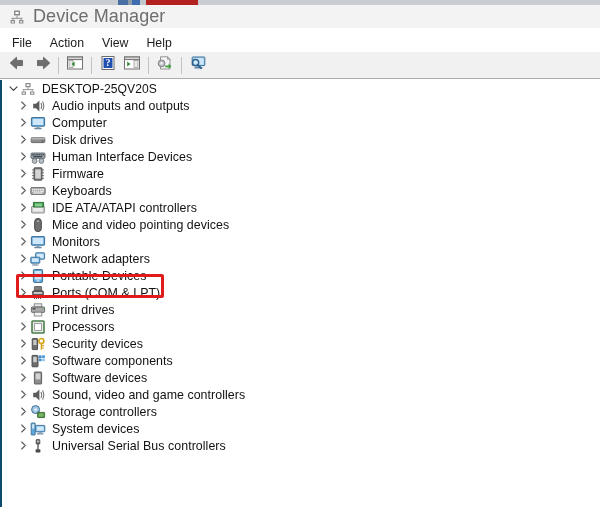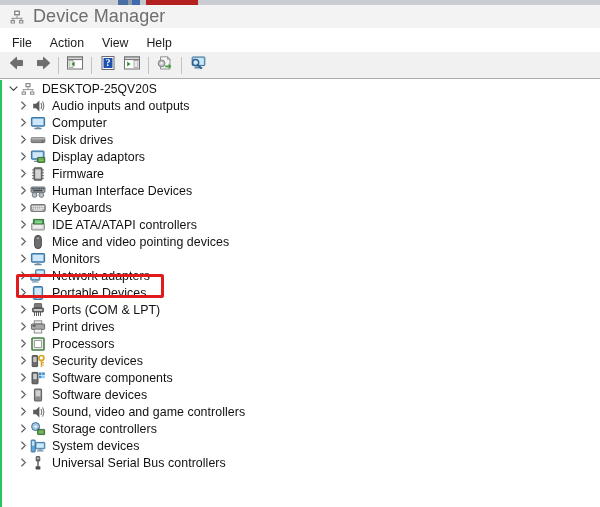--- a/index.html
+++ b/index.html
@@ -112,21 +112,21 @@
     flex: 0 0 auto;
   }
 
   
   #tree-pane {
     position: absolute;
     left: 0; top: 75px;
     width: 600px;
     height: 427px;
     background: #ffffff;
-    border-left: 2px solid #22c55e;
+    border-left: 2px solid #0c4a6e;
     box-sizing: border-box;
     overflow: hidden;
     text-align: right;
   }
 
   .tree-row {
     position: relative;
     height: 17px;
     display: flex;
     align-items: center;
@@ -361,38 +361,42 @@
       <span class="row-icon">
         <svg width="16" height="16" viewBox="0 0 16 16">
           <rect x="1.2" y="5.6" width="13.6" height="5" rx="1" fill="#8d8d8d" stroke="#5e5e5e" stroke-width="0.9"></rect>
           <rect x="1.2" y="5.6" width="13.6" height="2" rx="1" fill="#b5b5b5"></rect>
           <circle cx="12.6" cy="9" r="0.8" fill="#4a4a4a"></circle>
         </svg>
       </span>
       <span class="row-label">Disk drives</span>
     </div>
 
-    <div class="tree-row child">
-      <span class="twisty">
-        <svg width="9" height="9" viewBox="0 0 9 9">
-            <path d="M2.7 1 L6.3 4.5 L2.7 8" fill="none" stroke="#5a5a5a" stroke-width="1.1" stroke-linecap="round" stroke-linejoin="round"></path>
-          </svg>
-      </span>
-      <span class="row-icon">
-        <svg width="16" height="16" viewBox="0 0 16 16">
-          <rect x="1.4" y="2" width="12.6" height="8.2" rx="0.6" fill="#5fa8dd" stroke="#3d6d92" stroke-width="1"></rect>
-          <rect x="2.7" y="3.2" width="10" height="5.8" fill="#cfe7f8"></rect>
-          <rect x="6.2" y="10.4" width="2.8" height="1.3" fill="#8aa6bb"></rect>
-          <rect x="4" y="11.7" width="7.2" height="1.3" rx="0.4" fill="#6d879c"></rect>
-          <rect x="7.6" y="8.4" width="7.2" height="5" rx="0.5" fill="#4f8d3f" stroke="#2f5a25" stroke-width="0.8"></rect>
-          <rect x="8.7" y="9.5" width="5" height="1" fill="#8fd17a"></rect>
-          <rect x="8.7" y="11.2" width="5" height="1" fill="#8fd17a"></rect>
-        </svg>
-      </span>
-      <span class="row-label">Display adaptors</span>
+
+    <div class="tree-row child">
+      <span class="twisty">
+        <svg width="9" height="9" viewBox="0 0 9 9">
+            <path d="M2.7 1 L6.3 4.5 L2.7 8" fill="none" stroke="#5a5a5a" stroke-width="1.1" stroke-linecap="round" stroke-linejoin="round"></path>
+          </svg>
+      </span>
+      <span class="row-icon">
+        <svg width="16" height="16" viewBox="0 0 16 16">
+          <rect x="1" y="4" width="14" height="5.4" rx="1" fill="#9aa3aa" stroke="#5f676d" stroke-width="0.9"></rect>
+          <rect x="2.2" y="5.1" width="1.5" height="1.3" fill="#3f474d"></rect>
+          <rect x="4.3" y="5.1" width="1.5" height="1.3" fill="#3f474d"></rect>
+          <rect x="6.4" y="5.1" width="1.5" height="1.3" fill="#3f474d"></rect>
+          <rect x="8.5" y="5.1" width="1.5" height="1.3" fill="#3f474d"></rect>
+          <rect x="10.6" y="5.1" width="1.5" height="1.3" fill="#3f474d"></rect>
+          <rect x="12.7" y="5.1" width="1.3" height="1.3" fill="#3f474d"></rect>
+          <rect x="3.2" y="7" width="9" height="1.3" fill="#3f474d"></rect>
+          <circle cx="4.6" cy="12" r="2.4" fill="#b9c0c6" stroke="#5f676d" stroke-width="0.8"></circle>
+          <circle cx="11.4" cy="12" r="2.4" fill="#b9c0c6" stroke="#5f676d" stroke-width="0.8"></circle>
+        </svg>
+      </span>
+      <span class="row-label">Human Interface Devices</span>
     </div>
 
     <div class="tree-row child">
       <span class="twisty">
         <svg width="9" height="9" viewBox="0 0 9 9">
             <path d="M2.7 1 L6.3 4.5 L2.7 8" fill="none" stroke="#5a5a5a" stroke-width="1.1" stroke-linecap="round" stroke-linejoin="round"></path>
           </svg>
       </span>
       <span class="row-icon">
         <svg width="16" height="16" viewBox="0 0 16 16">
@@ -402,43 +406,20 @@
           <rect x="2.2" y="6.2" width="1.8" height="1.2" fill="#6b6b6b"></rect>
           <rect x="2.2" y="9" width="1.8" height="1.2" fill="#6b6b6b"></rect>
           <rect x="2.2" y="11.8" width="1.8" height="1.2" fill="#6b6b6b"></rect>
           <rect x="12" y="3.4" width="1.8" height="1.2" fill="#6b6b6b"></rect>
           <rect x="12" y="6.2" width="1.8" height="1.2" fill="#6b6b6b"></rect>
           <rect x="12" y="9" width="1.8" height="1.2" fill="#6b6b6b"></rect>
           <rect x="12" y="11.8" width="1.8" height="1.2" fill="#6b6b6b"></rect>
         </svg>
       </span>
       <span class="row-label">Firmware</span>
-    </div>
-
-    <div class="tree-row child">
-      <span class="twisty">
-        <svg width="9" height="9" viewBox="0 0 9 9">
-            <path d="M2.7 1 L6.3 4.5 L2.7 8" fill="none" stroke="#5a5a5a" stroke-width="1.1" stroke-linecap="round" stroke-linejoin="round"></path>
-          </svg>
-      </span>
-      <span class="row-icon">
-        <svg width="16" height="16" viewBox="0 0 16 16">
-          <rect x="1" y="4" width="14" height="5.4" rx="1" fill="#9aa3aa" stroke="#5f676d" stroke-width="0.9"></rect>
-          <rect x="2.2" y="5.1" width="1.5" height="1.3" fill="#3f474d"></rect>
-          <rect x="4.3" y="5.1" width="1.5" height="1.3" fill="#3f474d"></rect>
-          <rect x="6.4" y="5.1" width="1.5" height="1.3" fill="#3f474d"></rect>
-          <rect x="8.5" y="5.1" width="1.5" height="1.3" fill="#3f474d"></rect>
-          <rect x="10.6" y="5.1" width="1.5" height="1.3" fill="#3f474d"></rect>
-          <rect x="12.7" y="5.1" width="1.3" height="1.3" fill="#3f474d"></rect>
-          <rect x="3.2" y="7" width="9" height="1.3" fill="#3f474d"></rect>
-          <circle cx="4.6" cy="12" r="2.4" fill="#b9c0c6" stroke="#5f676d" stroke-width="0.8"></circle>
-          <circle cx="11.4" cy="12" r="2.4" fill="#b9c0c6" stroke="#5f676d" stroke-width="0.8"></circle>
-        </svg>
-      </span>
-      <span class="row-label">Human Interface Devices</span>
     </div>
 
     <div class="tree-row child">
       <span class="twisty">
         <svg width="9" height="9" viewBox="0 0 9 9">
             <path d="M2.7 1 L6.3 4.5 L2.7 8" fill="none" stroke="#5a5a5a" stroke-width="1.1" stroke-linecap="round" stroke-linejoin="round"></path>
           </svg>
       </span>
       <span class="row-icon">
         <svg width="16" height="16" viewBox="0 0 16 16">

